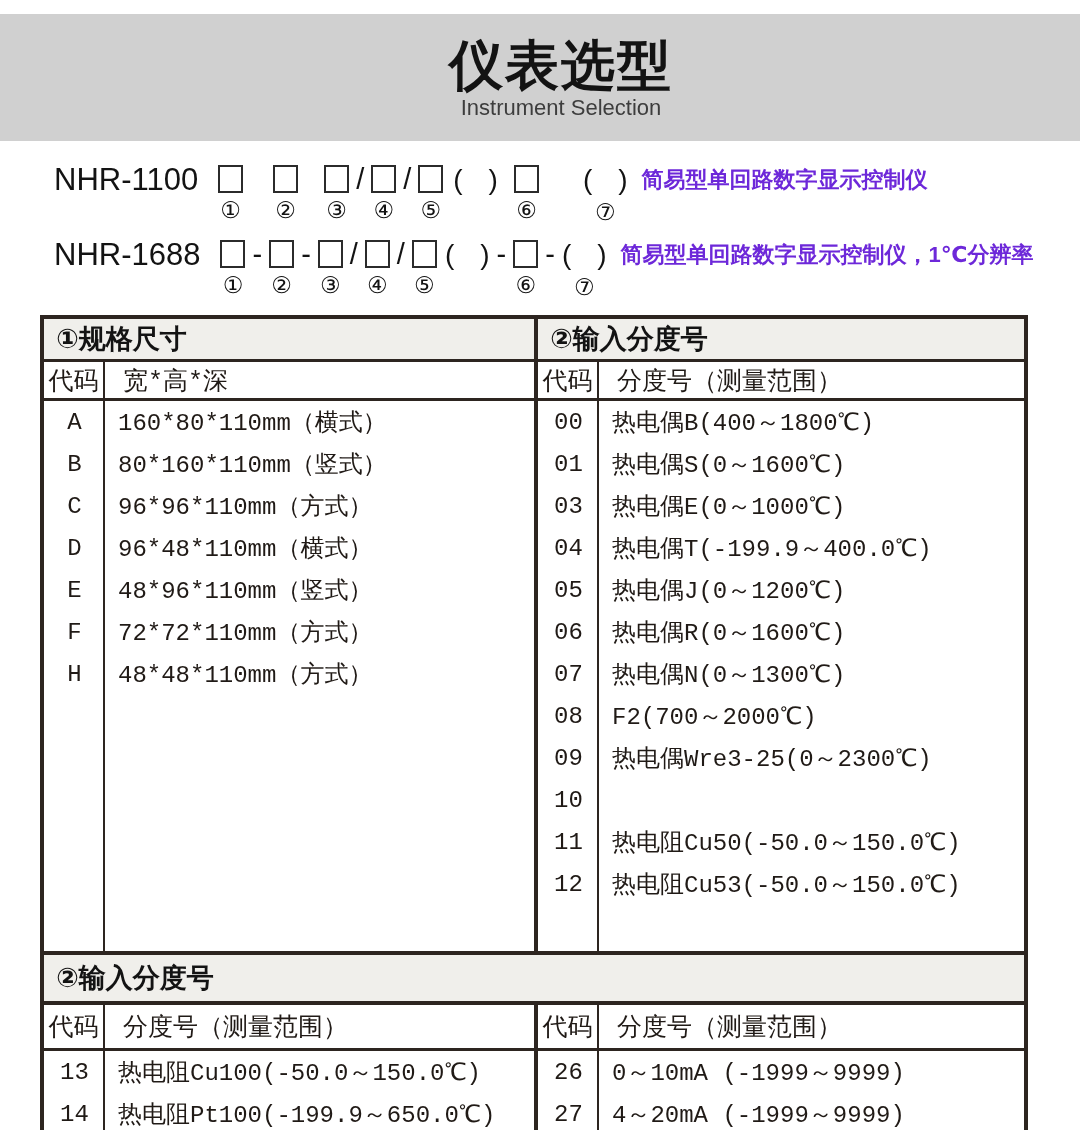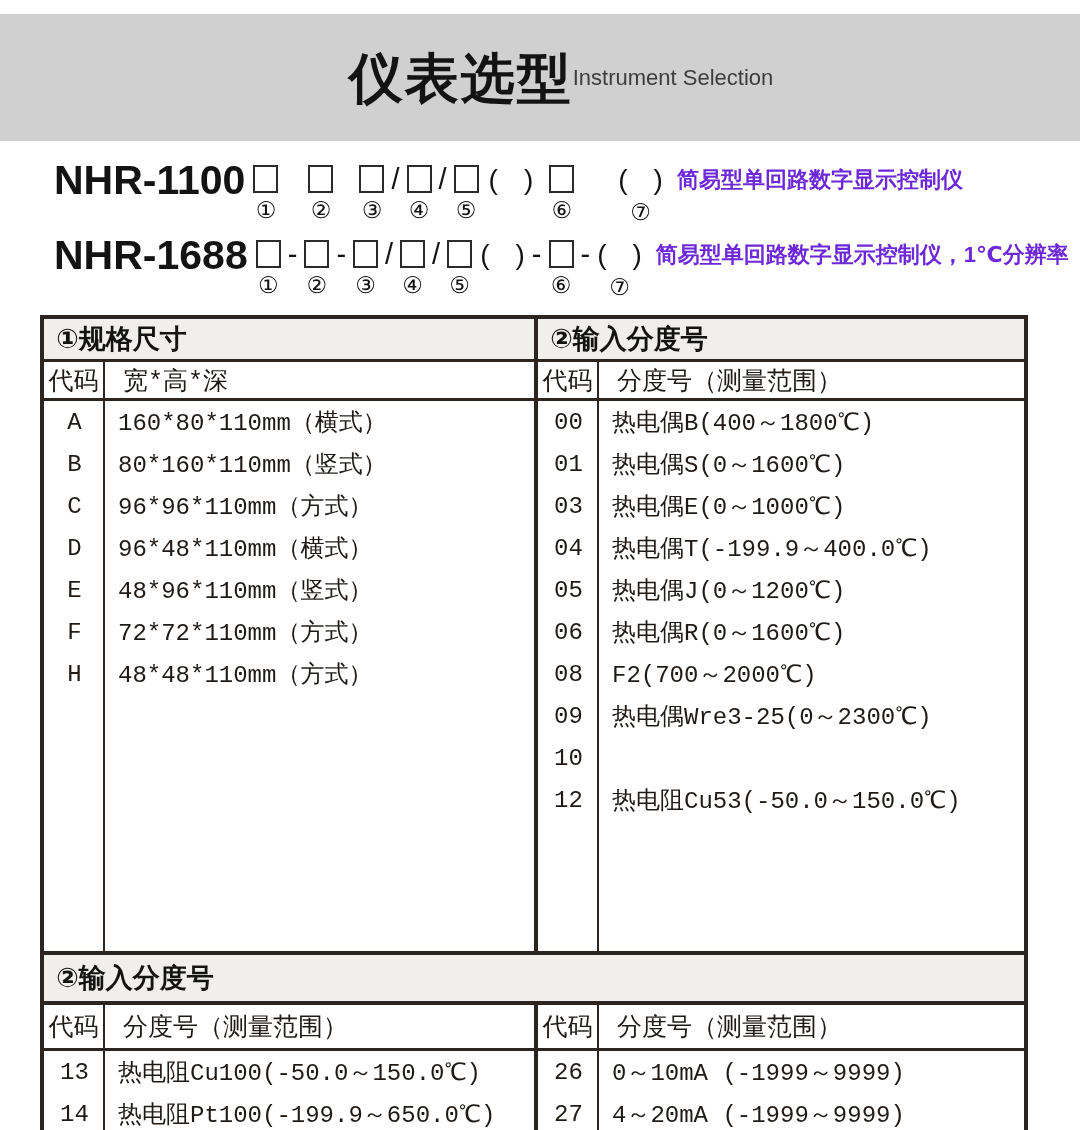--- a/index.html
+++ b/index.html
@@ -5,36 +5,36 @@
   html,body { margin:0; padding:0; }
   body {
     width:1080px; height:1130px; overflow:hidden;
     background:#ffffff; color:#201a16;
     font-family:"Liberation Serif","DejaVu Serif",serif;
   }
 
   
   .title-band {
     margin-top:14px; height:127px; background:#d0d0d0;
-    display:flex; flex-direction:row; align-items:center; justify-content:center;padding-left:42px;
+    display:flex; flex-direction:column; align-items:center; justify-content:center;padding-left:42px;
   }
   .page-title {
     font-family:"Liberation Sans","DejaVu Sans",sans-serif;
     font-weight:700; font-size:54px; line-height:60px; color:#131313; letter-spacing:2px;
   }
   .page-subtitle {
     font-family:"Liberation Sans","DejaVu Sans",sans-serif;
     font-size:22px; line-height:26px; color:#3d3d3d;
   }
 
   
   .models { margin:24px 0 0 54px; font-family:"Liberation Sans","DejaVu Sans",sans-serif; }
   .model-line { display:flex; align-items:flex-start; margin-bottom:16px; }
   .model-name {
-    font-weight:700; font-size:41px; line-height:30px; margin-right:8px;
+    font-weight:400; font-size:31px; line-height:30px; margin-right:20px;
     white-space:nowrap; color:#131313; letter-spacing:0px;
   }
   .munit { display:flex; flex-direction:column; align-items:center; }
   .mbox { width:25px; height:28px; border:2px solid #2b2b2b; box-sizing:border-box; background:#fff; }
   .mcirc {
     margin-top:5px; font-family:"DejaVu Sans",sans-serif;
     font-size:23px; line-height:24px; height:24px; color:#131313;
   }
   .msep { font-size:29px; line-height:28px; padding:0 7px; color:#131313; font-weight:500; }
   .mgap { display:block; height:1px; }
@@ -264,29 +264,37 @@
         </div>
         <div class="trow">
           <div class="ccode">05</div>
           <div class="cval">热电偶J(0～1200℃)</div>
         </div>
         <div class="trow">
           <div class="ccode">06</div>
           <div class="cval">热电偶R(0～1600℃)</div>
         </div>
         <div class="trow">
+          <div class="ccode">07</div>
+          <div class="cval">热电偶N(0～1300℃)</div>
+        </div>
+        <div class="trow">
           <div class="ccode">08</div>
           <div class="cval">F2(700～2000℃)</div>
         </div>
         <div class="trow">
           <div class="ccode">09</div>
           <div class="cval">热电偶Wre3-25(0～2300℃)</div>
         </div>
         <div class="trow">
           <div class="ccode">10</div>
+        </div>
+        <div class="trow">
+          <div class="ccode">11</div>
+          <div class="cval">热电阻Cu50(-50.0～150.0℃)</div>
         </div>
         <div class="trow">
           <div class="ccode">12</div>
           <div class="cval">热电阻Cu53(-50.0～150.0℃)</div>
         </div>
       </div>
   </div>
 </div>
 
 <div class="section-band">②输入分度号</div>

